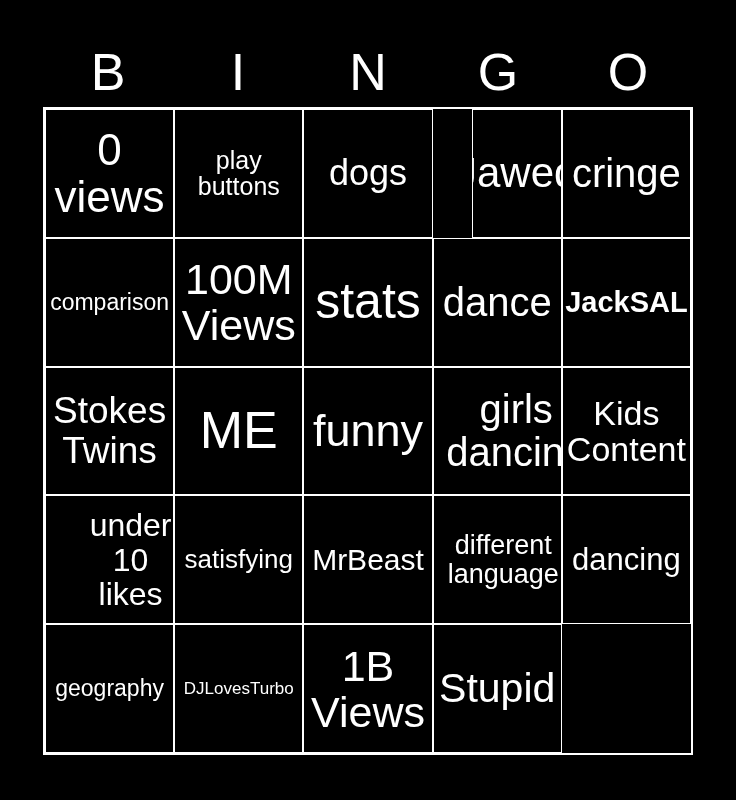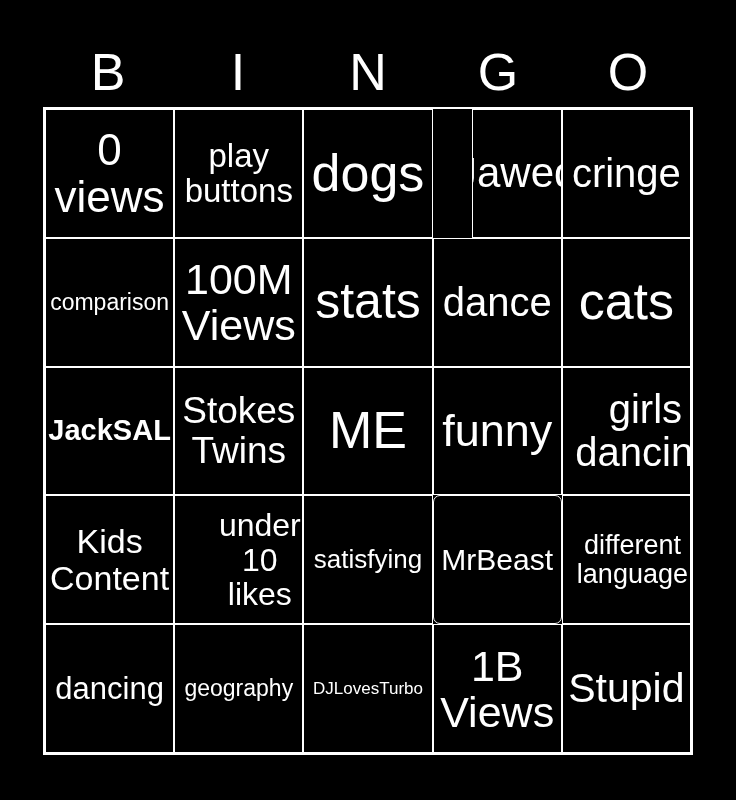--- a/index.html
+++ b/index.html
@@ -67,46 +67,43 @@
   <span class="letter">I</span>
   <span class="letter">N</span>
   <span class="letter">G</span>
   <span class="letter">O</span>
 </div>
 
 <div class="bingo-board">
     <div class="bingo-cell" style="font-size: 44px;">
       <span>0<br>views</span>
     </div>
-    <div class="bingo-cell" style="font-size: 33px;">
+    <div class="bingo-cell" style="font-size: 25px;">
       <span>play<br>buttons</span>
     </div>
-    <div class="bingo-cell" style="font-size: 52px;">
+    <div class="bingo-cell" style="font-size: 36px;">
       <span>dogs</span>
     </div>
     <div class="bingo-cell" style="font-size: 42px; margin-left: 39px;">
       <span>Jawed</span>
     </div>
     <div class="bingo-cell" style="font-size: 40px;">
       <span>cringe</span>
     </div>
     <div class="bingo-cell" style="font-size: 23px;">
       <span>comparison</span>
     </div>
     <div class="bingo-cell" style="font-size: 43px;">
       <span>100M<br>Views</span>
     </div>
     <div class="bingo-cell" style="font-size: 50px;">
       <span>stats</span>
     </div>
     <div class="bingo-cell" style="font-size: 40px;">
       <span>dance</span>
-    </div>
-    <div class="bingo-cell" style="font-size: 52px;">
-      <span>cats</span>
     </div>
     <div class="bingo-cell" style="font-size: 29px; font-weight: bold;">
       <span>JackSAL</span>
     </div>
     <div class="bingo-cell" style="font-size: 37px;">
       <span>Stokes<br>Twins</span>
     </div>
     <div class="bingo-cell" style="font-size: 52px;">
       <span>ME</span>
     </div>
@@ -118,21 +115,21 @@
     </div>
     <div class="bingo-cell" style="font-size: 34px;">
       <span>Kids<br>Content</span>
     </div>
     <div class="bingo-cell" style="font-size: 32px; padding-left: 44px;">
       <span>under<br>10<br>likes</span>
     </div>
     <div class="bingo-cell" style="font-size: 26px; justify-content: center;">
       <span>satisfying</span>
     </div>
-    <div class="bingo-cell" style="font-size: 30px; border-radius: 7px;">
+    <div class="bingo-cell" style="font-size: 30px;">
       <span>MrBeast</span>
     </div>
     <div class="bingo-cell" style="font-size: 27px; justify-content: flex-end;">
       <span>different<br>language</span>
     </div>
     <div class="bingo-cell" style="font-size: 31px;">
       <span>dancing</span>
     </div>
     <div class="bingo-cell" style="font-size: 23px;">
       <span>geography</span>

